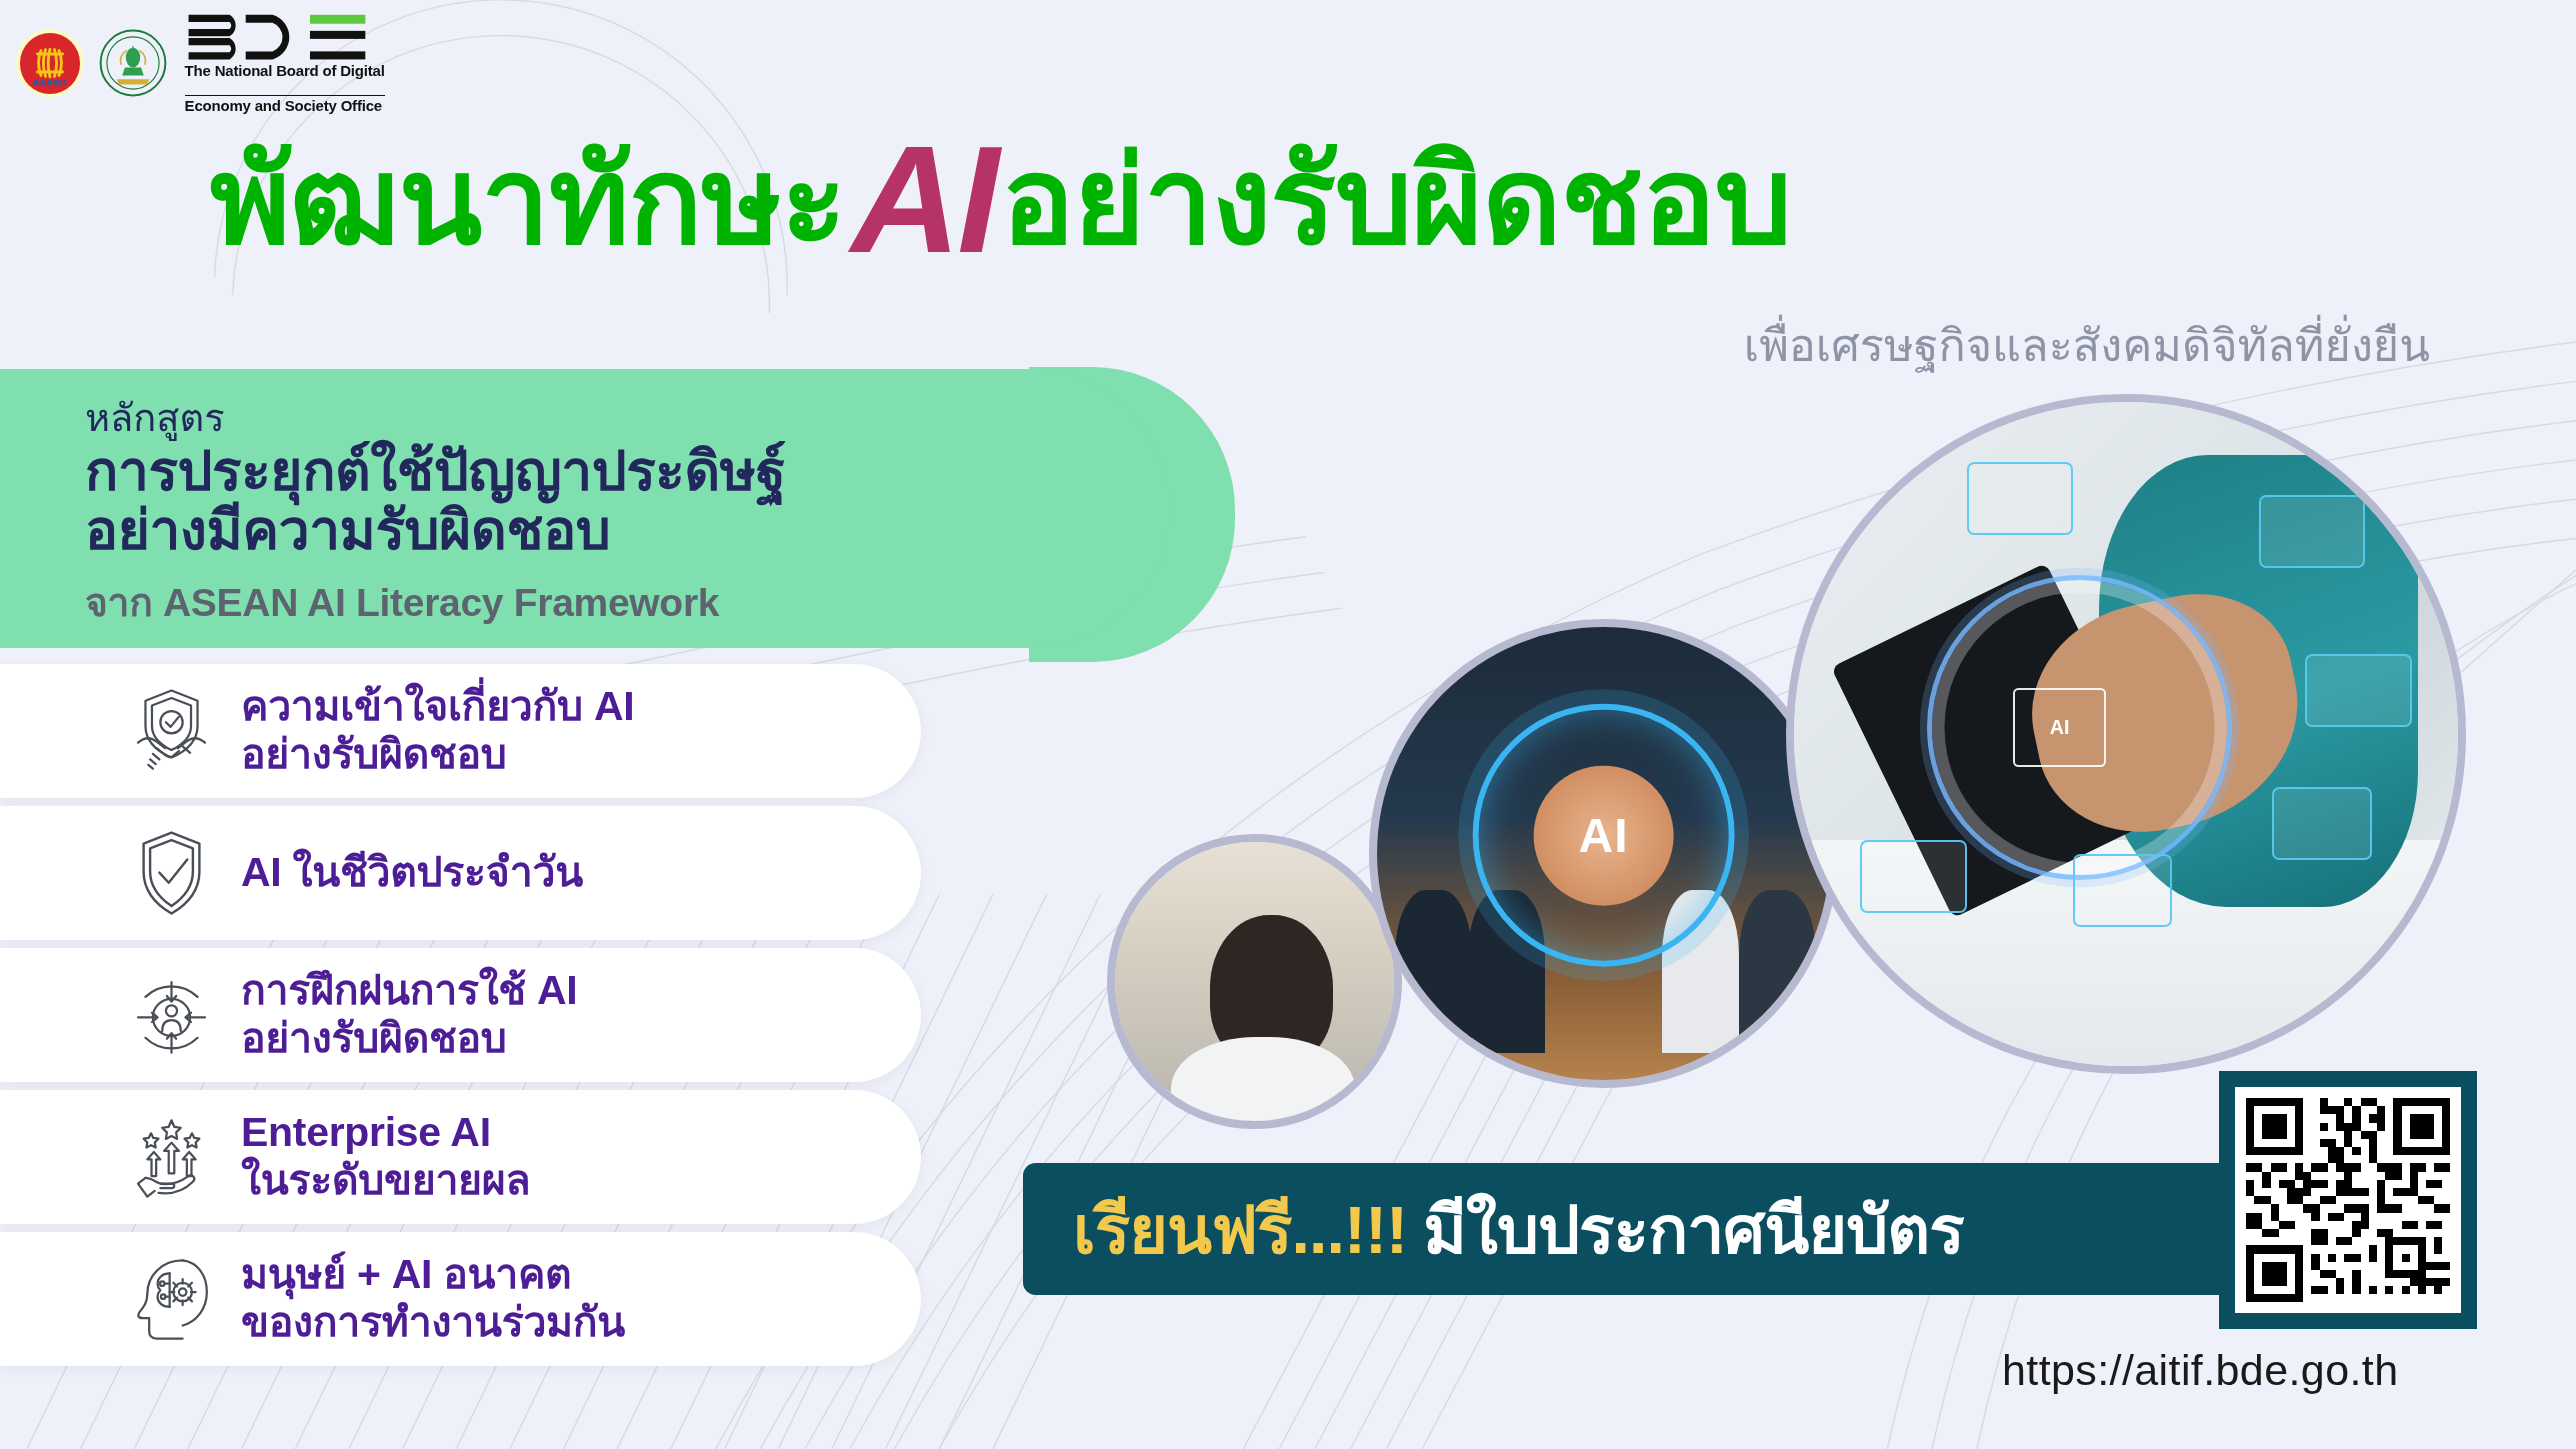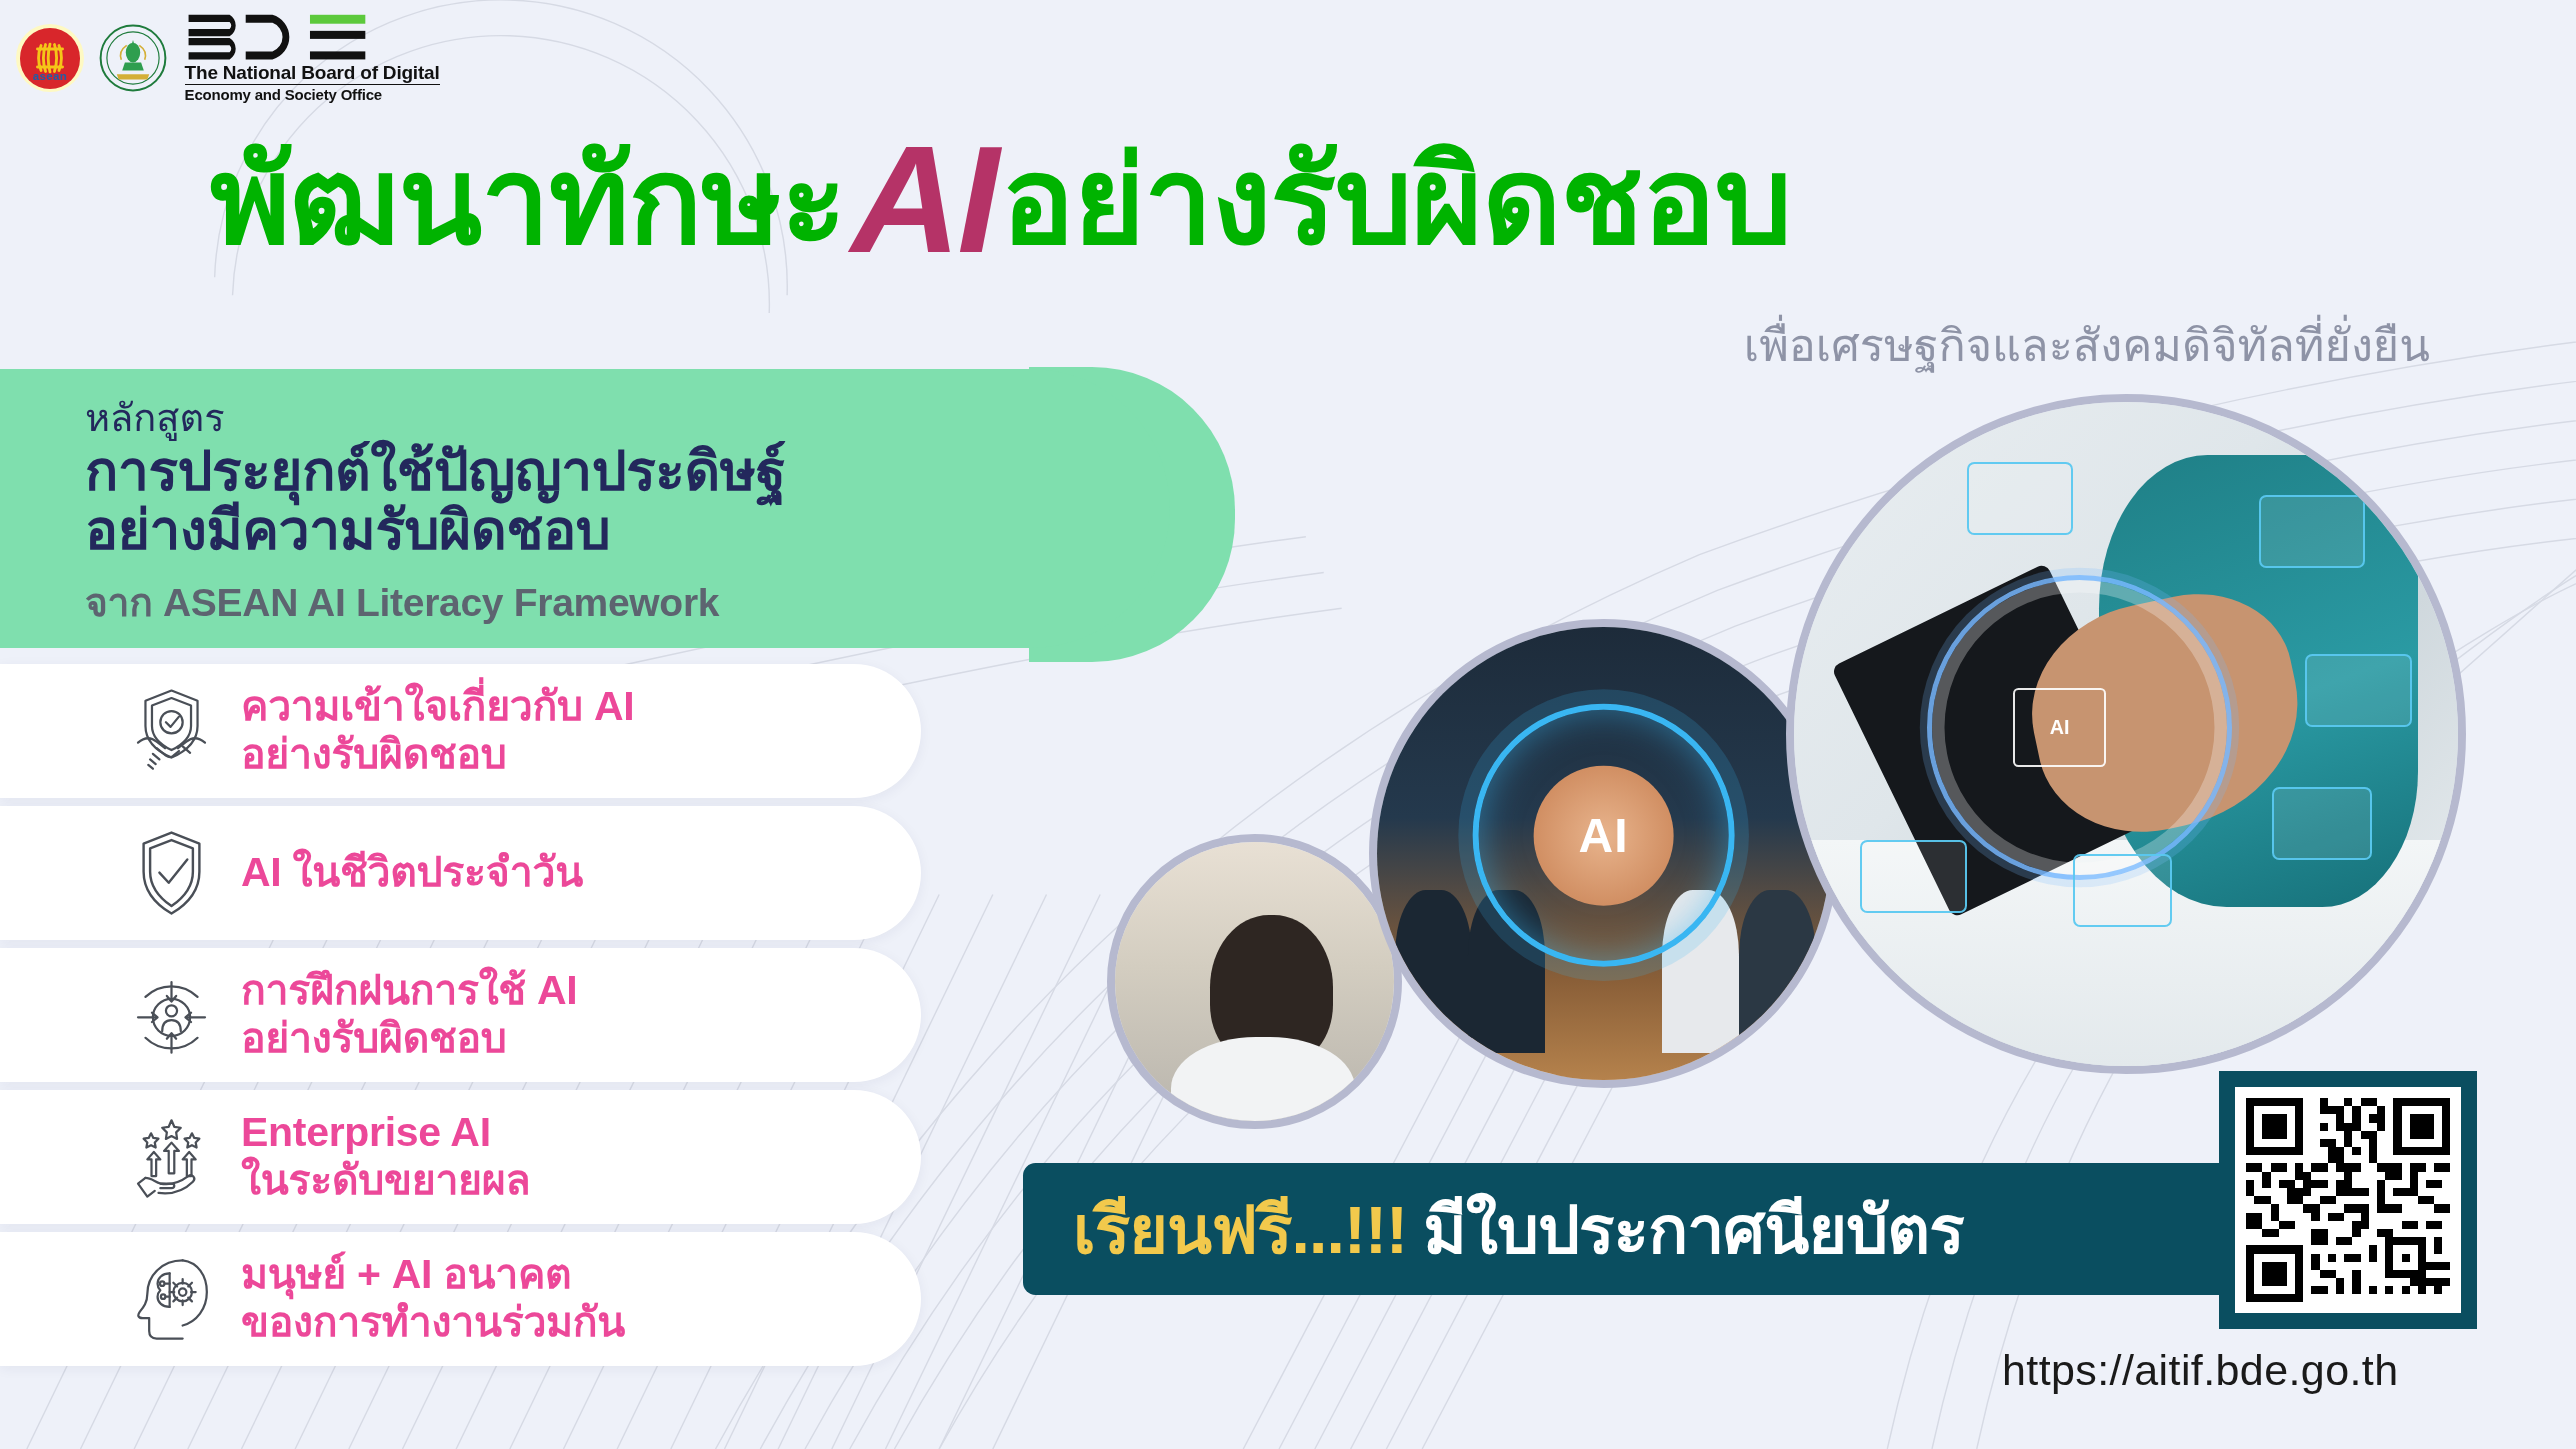--- a/index.html
+++ b/index.html
@@ -20,22 +20,22 @@
   .logo-asean { width:68px; height:68px; border-radius:50%; background:#fef9c3; position:relative; }
   .logo-asean::after{
     content:""; position:absolute; inset:3.6px; border-radius:50%; background:#d8262b;
   }
   .asean-sheaf { position:absolute; inset:0; z-index:3; }
   .asean-word { position:absolute; left:0; right:0; bottom:9.8px; text-align:center;
      font-size:11.6px; font-weight:700; color:#1e5fa8; letter-spacing:0.3px; z-index:4; }
   .logo-ministry { width:72px; height:72px; position:relative; }
   .logo-bde { margin-left:3.6px; }
   .bde-mark { display:flex; align-items:flex-start; }
-  .bde-text-1 { font-size:19px; font-weight:700; color:#111; line-height:1.1; letter-spacing:-0.2px;
-      border-bottom:1.3px solid #111; padding-bottom:1px; }
+  .bde-text-1 { font-size:15px; font-weight:700; color:#111; line-height:1.1; letter-spacing:-0.2px;
+      border-bottom:1.3px solid #111; padding-bottom:16px; }
   .bde-text-2 { font-size:15px; font-weight:700; color:#111; line-height:1.1; letter-spacing:-0.2px; padding-top:1.8px;}
 
   
   .headline { position:absolute; left:210px; top:114px; white-space:nowrap;
      font-size:122px; font-weight:700; line-height:1; letter-spacing:-0.9px; }
   .hl-green { color:#00b300; }
   .hl-ai { color:#b53367; font-style:italic; font-weight:800; font-size:152px;
      letter-spacing:-3.6px; padding:0 5.4px; display:inline-block; transform:translateY(9px); }
   .subhead { position:absolute; right:146px; top:309px; font-size:45px; color:#8e93a6;
      font-weight:400; white-space:nowrap; }
@@ -54,21 +54,21 @@
   .features { position:absolute; left:0; top:664px; width:921px; }
   .feature {
     background:#fff; border-radius:0 81px 81px 0;
     display:flex; align-items:center; gap:23px;
     padding:12.5px 36px 12.5px 125px;
     margin-bottom:8px; min-height:134px;
     box-shadow:0 2.7px 12.5px rgba(30,40,80,.06);
   }
   .feature .ficon { width:93px; height:93px; flex:0 0 93px; color:#4a4f57; }
   .feature .ficon svg { width:100%; height:100%; display:block; }
-  .feature .flabel { font-size:41px; font-weight:800; color:#ec4899; line-height:1.16; letter-spacing:-0.3px;}
+  .feature .flabel { font-size:41px; font-weight:800; color:#4c1d95; line-height:1.16; letter-spacing:-0.3px;}
   .flabel .ln { display:block; }
 
   
   .circ { position:absolute; border-radius:50%; border:8px solid #b6b9cf; overflow:hidden; background:#dfe3ee; }
   .circ .inner { position:absolute; inset:0; }
   .c-small { left:1107px; top:834px; width:295px; height:295px; }
   .c-mid   { left:1369px; top:619px; width:469px; height:469px; }
   .c-big   { left:1786px; top:394px; width:680px; height:680px; z-index:3; }
 
   

